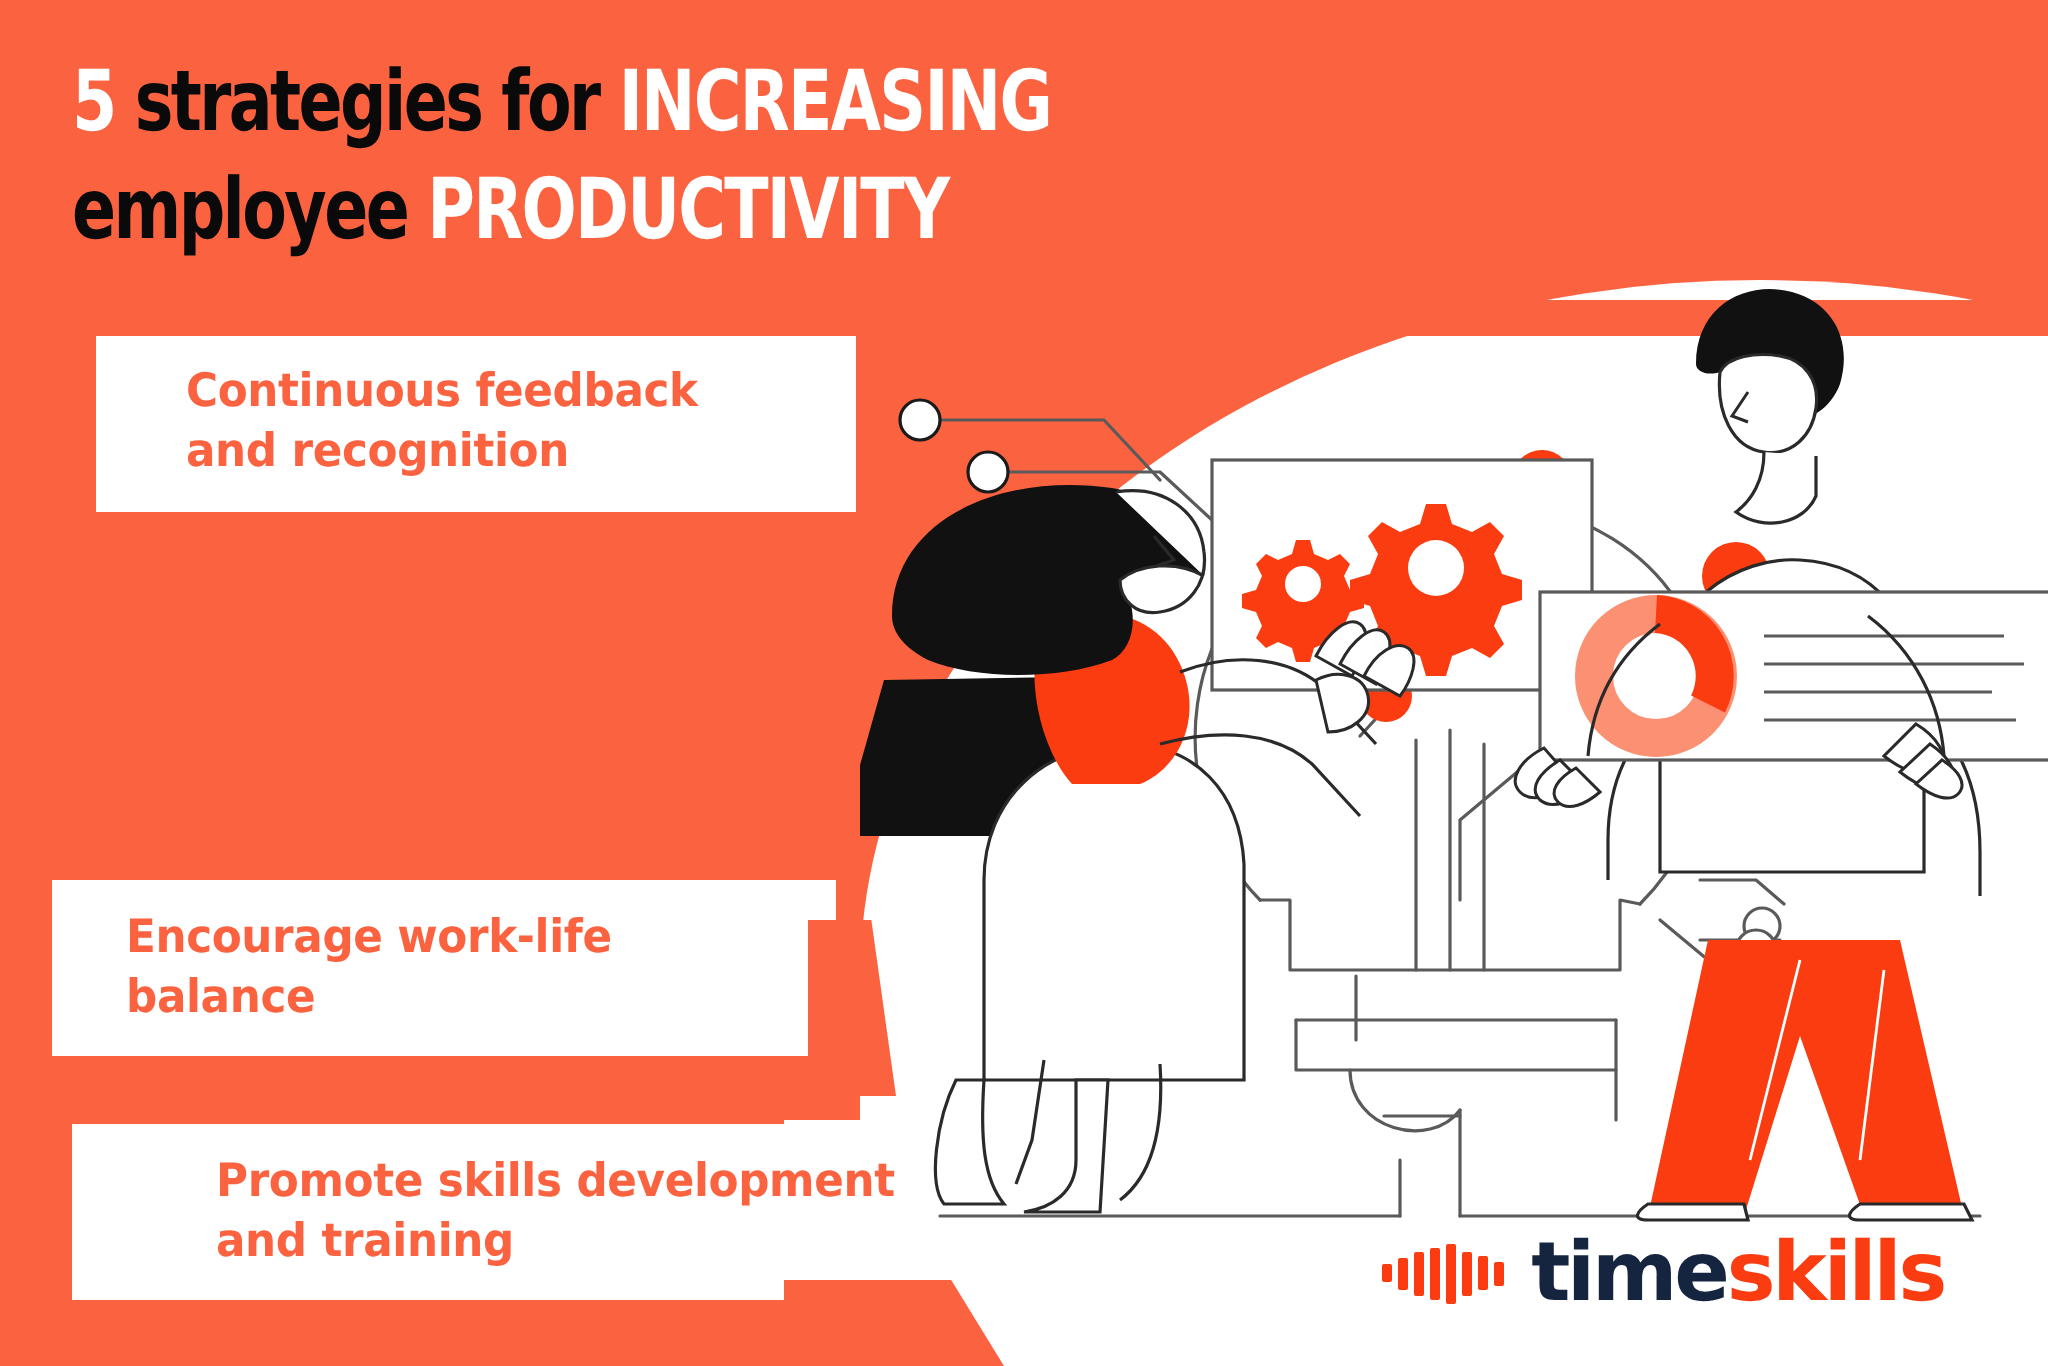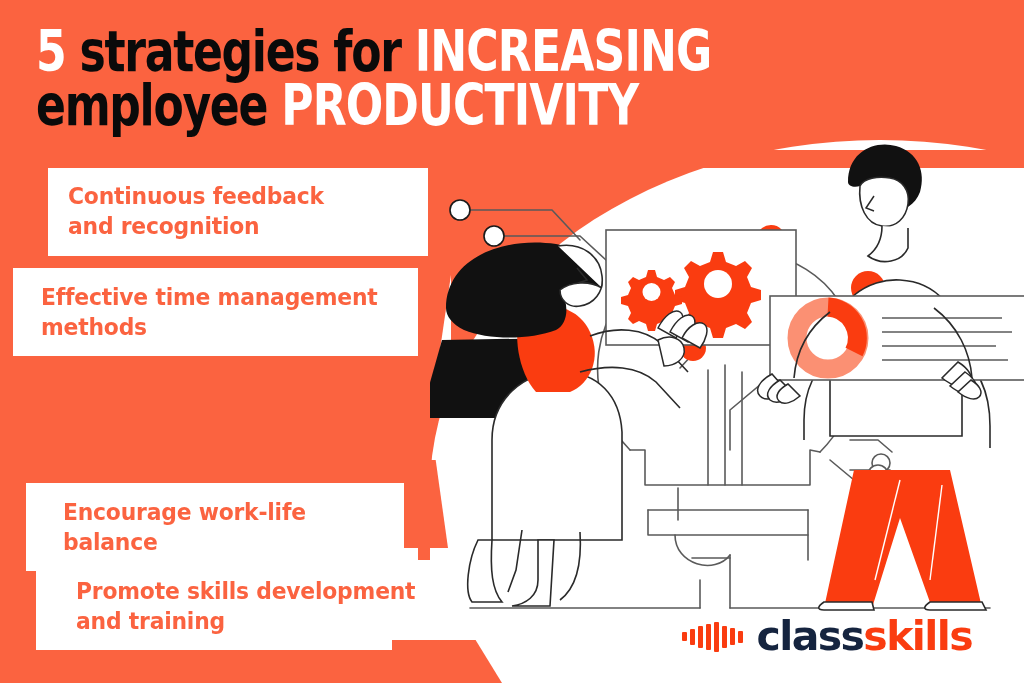--- a/index.html
+++ b/index.html
@@ -21,21 +21,21 @@
   .blob2{
     position:absolute;
     left:392px;top:560px;
     width:700px;height:130px;
     background:#FFFFFF;
   }
 
   
   .headline{
     position:absolute;left:36px;top:24px;width:900px;
-    font-size:57px;line-height:54px;
+    font-size:42px;line-height:54px;
     font-weight:bold;
     letter-spacing:-1.5px;
     font-family:"DejaVu Sans", sans-serif;
     font-stretch:condensed;
     -webkit-text-stroke:0;
     z-index:40;
   }
   .headline .w{color:#FFFFFF;}
   .headline .b{color:#0A0A0A;}
   .headline .caps{letter-spacing:-1px;}
@@ -53,25 +53,25 @@
     color:#FB6340;
     font-weight:bold;
     font-size:23px;
     line-height:30px;
     font-family:"DejaVu Sans", sans-serif;
     white-space:pre-line;
     letter-spacing:-.2px;
     transform:scaleX(.95);
     transform-origin:left center;
   }
-  #box1{left:48px;top:166px;width:380px;height:90px;padding-left:20px;}
+  #box1{left:48px;top:166px;width:380px;height:90px;padding-left:45px;}
   #box2{left:13px;top:268px;width:438px;height:88px;padding-left:28px;}
   #box3{left:42px;top:365px;width:390px;height:85px;padding-left:30px;}
-  #box4{left:26px;top:483px;width:392px;height:88px;padding-left:37px;}
-  #box5{left:36px;top:562px;width:450px;height:88px;padding-left:40px;}
+  #box4{left:26px;top:440px;width:392px;height:88px;padding-left:37px;}
+  #box5{left:36px;top:562px;width:450px;height:88px;padding-left:52px;justify-content:center;}
 
   
   .sliver{position:absolute;background:#FB6340;z-index:31;}
   #sv1{left:418px;top:268px;width:34px;height:88px;clip-path:polygon(0 0,100% 0,62% 100%,0 100%);}
   #sv2{left:404px;top:460px;width:44px;height:88px;clip-path:polygon(0 0,72% 0,100% 100%,0 100%);}
   #sv3{left:392px;top:640px;width:110px;height:43px;clip-path:polygon(0 0,76% 0,100% 100%,0 100%);}
   #sv4{left:0px;top:150px;width:1024px;height:18px;}
 
   
   #illo{position:absolute;left:430px;top:140px;z-index:35;}
@@ -245,24 +245,20 @@
       </g>
 
       <path d="M504 168 C528 186 540 212 542 238" fill="none" stroke="#2A2A2A" stroke-width="1.6"></path>
       <path d="M400 172 C376 190 366 214 364 238" fill="none" stroke="#2A2A2A" stroke-width="1.6"></path>
     </g>
   </svg>
 
   <div class="box" id="box1">
     <div class="txt">Continuous feedback
 and recognition</div>
-  </div>
-  <div class="box" id="box2">
-    <div class="txt">Effective time management
-methods</div>
   </div>
   <div class="box" id="box4">
     <div class="txt">Encourage work-life
 balance</div>
   </div>
   <div class="box" id="box5">
     <div class="txt">Promote skills development
 and training</div>
   </div>
 
@@ -274,16 +270,16 @@
     <span class="wave">
       <i style="height:9px"></i>
         <i style="height:16px"></i>
         <i style="height:22px"></i>
         <i style="height:26px"></i>
         <i style="height:30px"></i>
         <i style="height:22px"></i>
         <i style="height:17px"></i>
         <i style="height:12px"></i>
     </span>
-    <span class="word"><span class="mind">class</span><span class="class">skills</span></span>
+    <span class="word"><span class="mind">time</span><span class="class">skills</span></span>
   </div>
 
 </div>
 
 </body></html>

